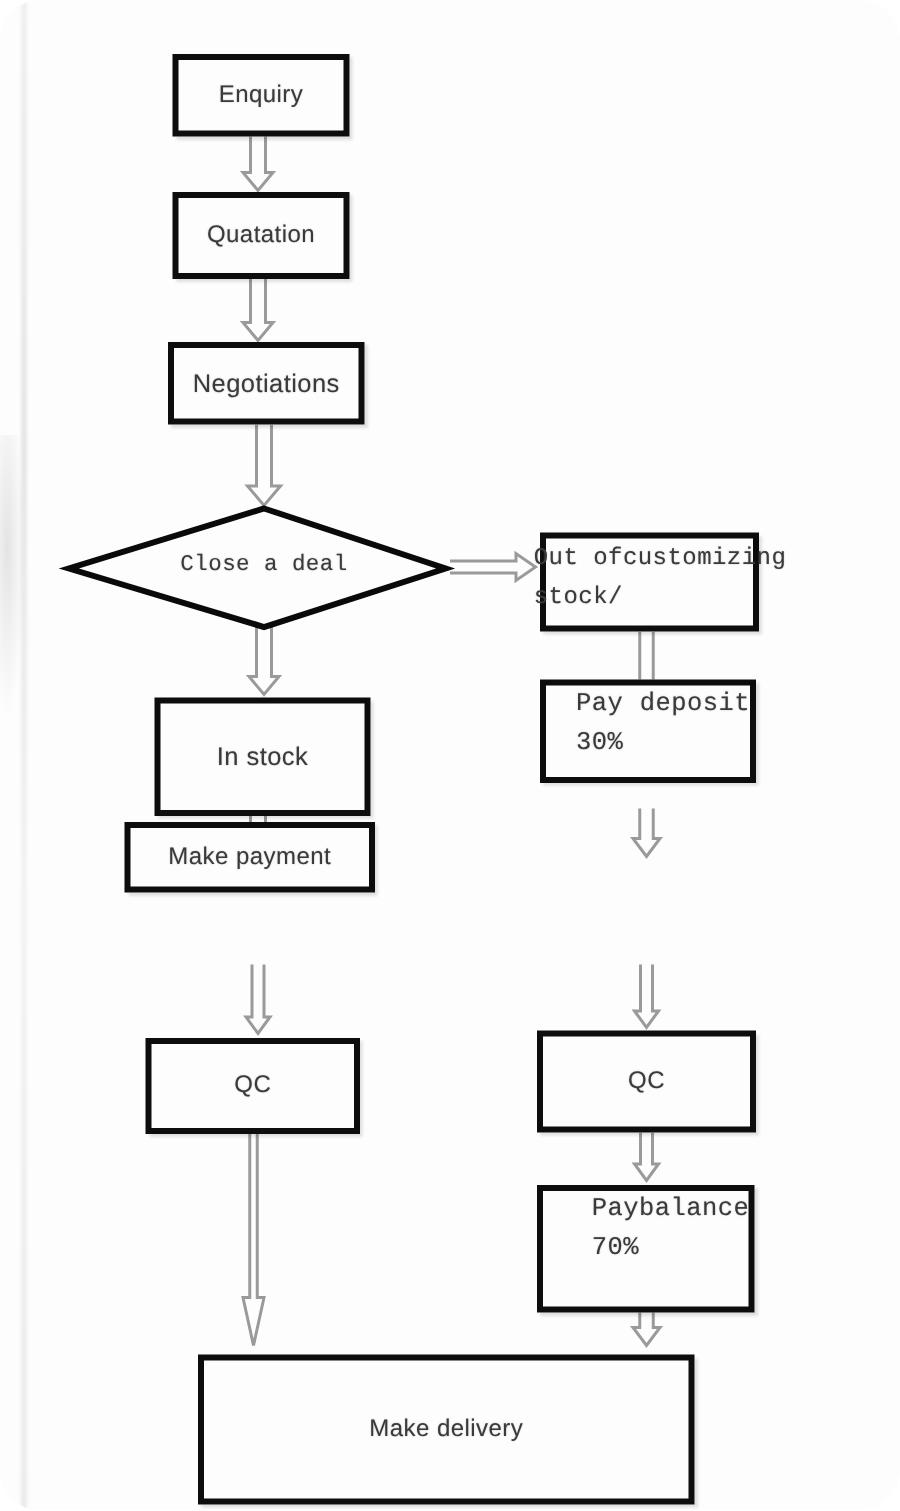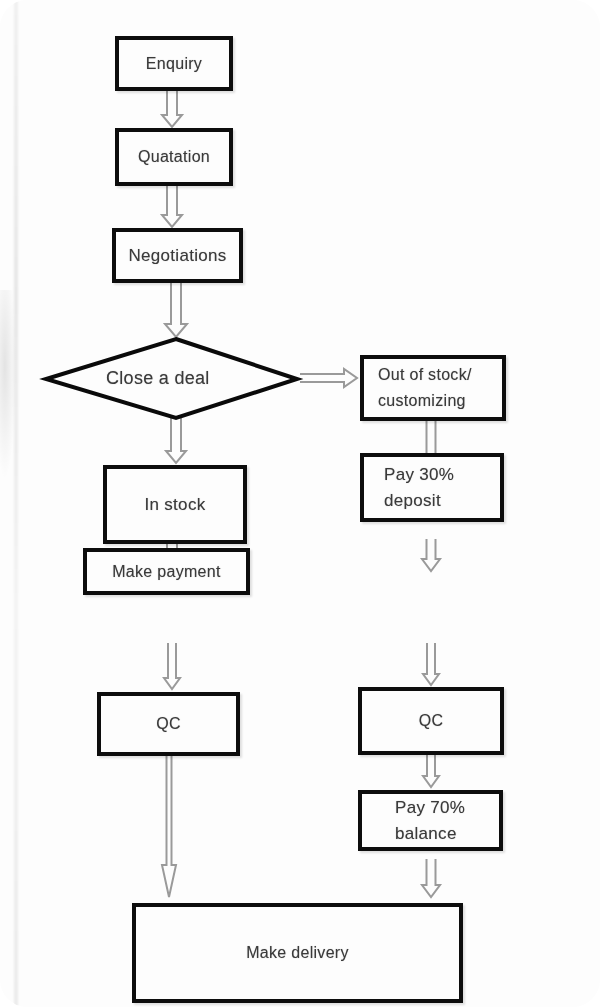--- a/index.html
+++ b/index.html
@@ -34,34 +34,36 @@
     box-shadow: 2px 2px 2px rgba(0,0,0,0.12);
     display: flex;
     align-items: center;
     justify-content: center;
     font-size: 16px;
     letter-spacing: 0.3px;
     color: #3a3a3a;
     text-shadow: 0 0 1px rgba(70,70,70,0.45);
   }
   .box.twoline {
-    flex-direction: column;
+    flex-direction: row;
     align-items: flex-start;
     justify-content: center;
     line-height: 26px;
+    font-family: Liberation Mono, monospace;
   }
   .diamond-label {
     position: absolute;
     left: 106px; top: 368px;
     width: 140px;
-    text-align: left;
-    font-size: 18px;
+    text-align: center;
+    font-size: 15px;
     letter-spacing: 0.3px;
     color: #3a3a3a;
     text-shadow: 0 0 1px rgba(70,70,70,0.45);
+    font-family: Liberation Mono, monospace;
   }
 </style>
 </head>
 <body>
 
 <div class="canvas">
 
   <div class="scan-edge"></div>
   <div class="scan-smudge"></div>
 
@@ -120,21 +122,21 @@
   <div class="box twoline" style="left:360px;top:453px;width:144px;height:69px;padding-left:20px;font-size:17px">
     <span>Pay 30%</span>
     <span>deposit</span>
   </div>
 
 
   <div class="box" style="left:358px;top:687px;width:146px;height:68px">
     <span>QC</span>
   </div>
 
-  <div class="box twoline" style="left:358px;top:790px;width:145px;height:61px;padding-left:33px;font-size:17px">
+  <div class="box twoline" style="left:358px;top:790px;width:145px;height:85px;padding-left:33px;font-size:17px">
     <span>Pay 70%</span>
     <span>balance</span>
   </div>
 
   <div class="box" style="left:132px;top:903px;width:331px;height:100px">
     <span>Make delivery</span>
   </div>
 
 </div>
 

